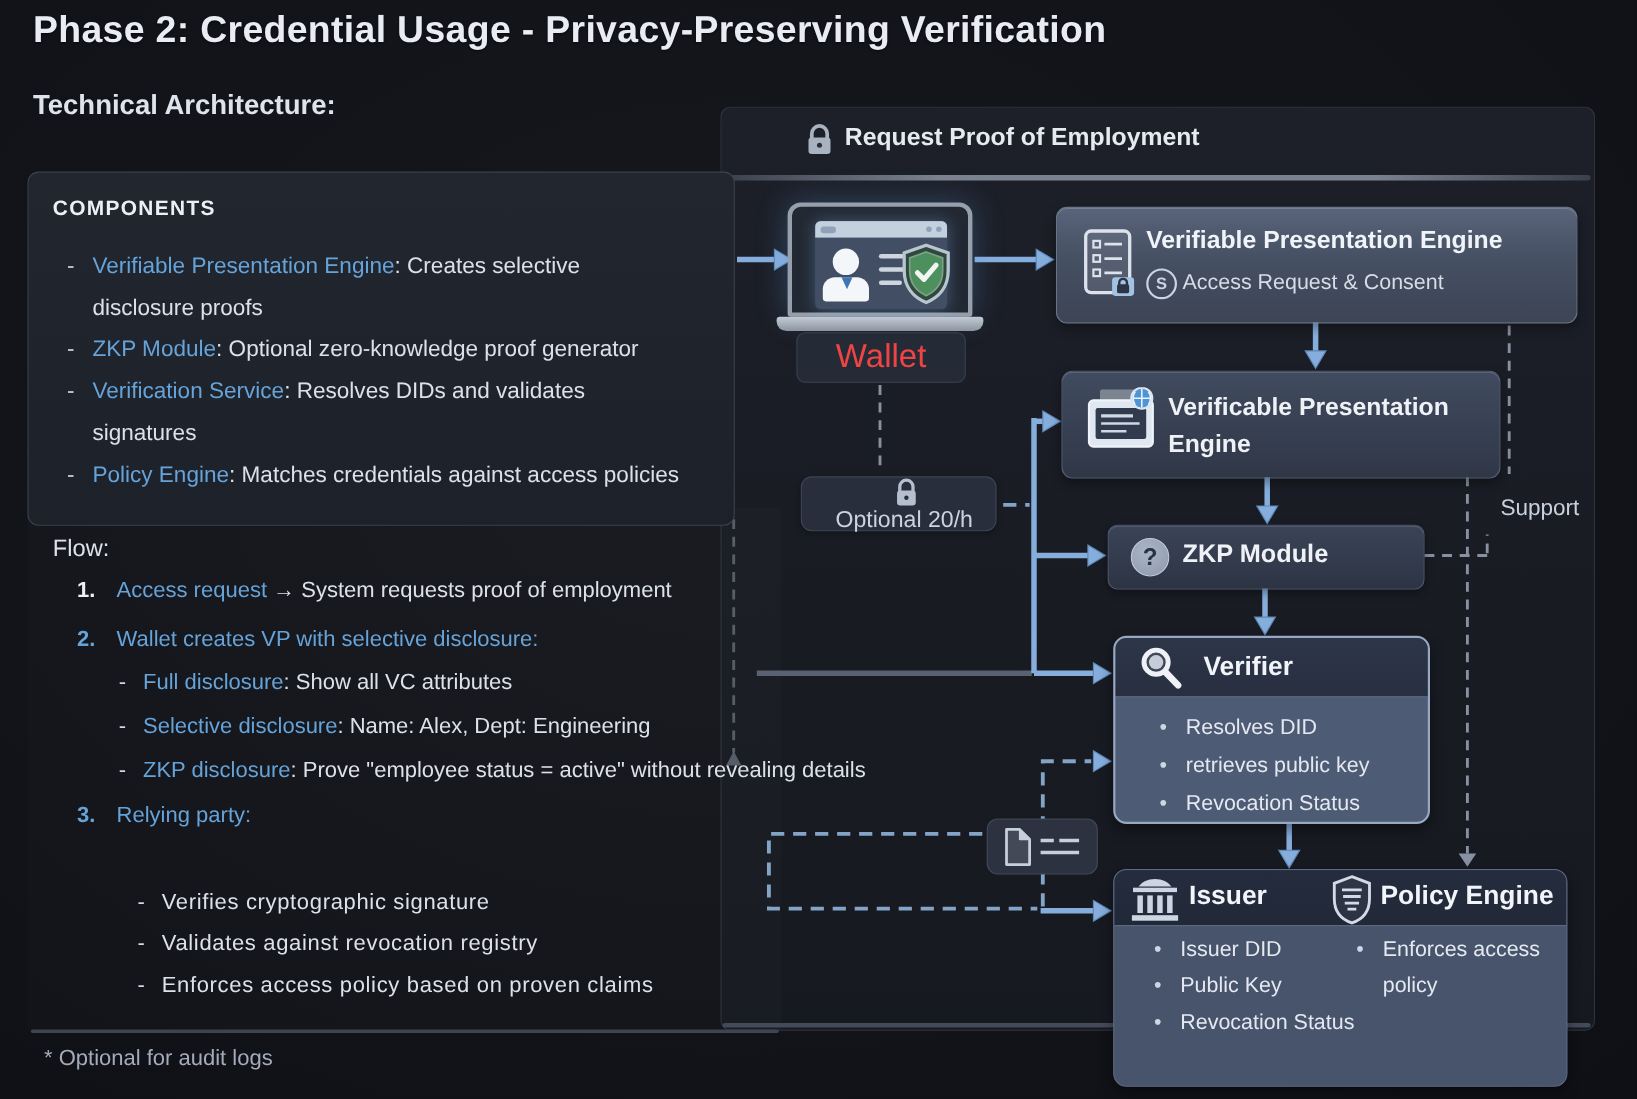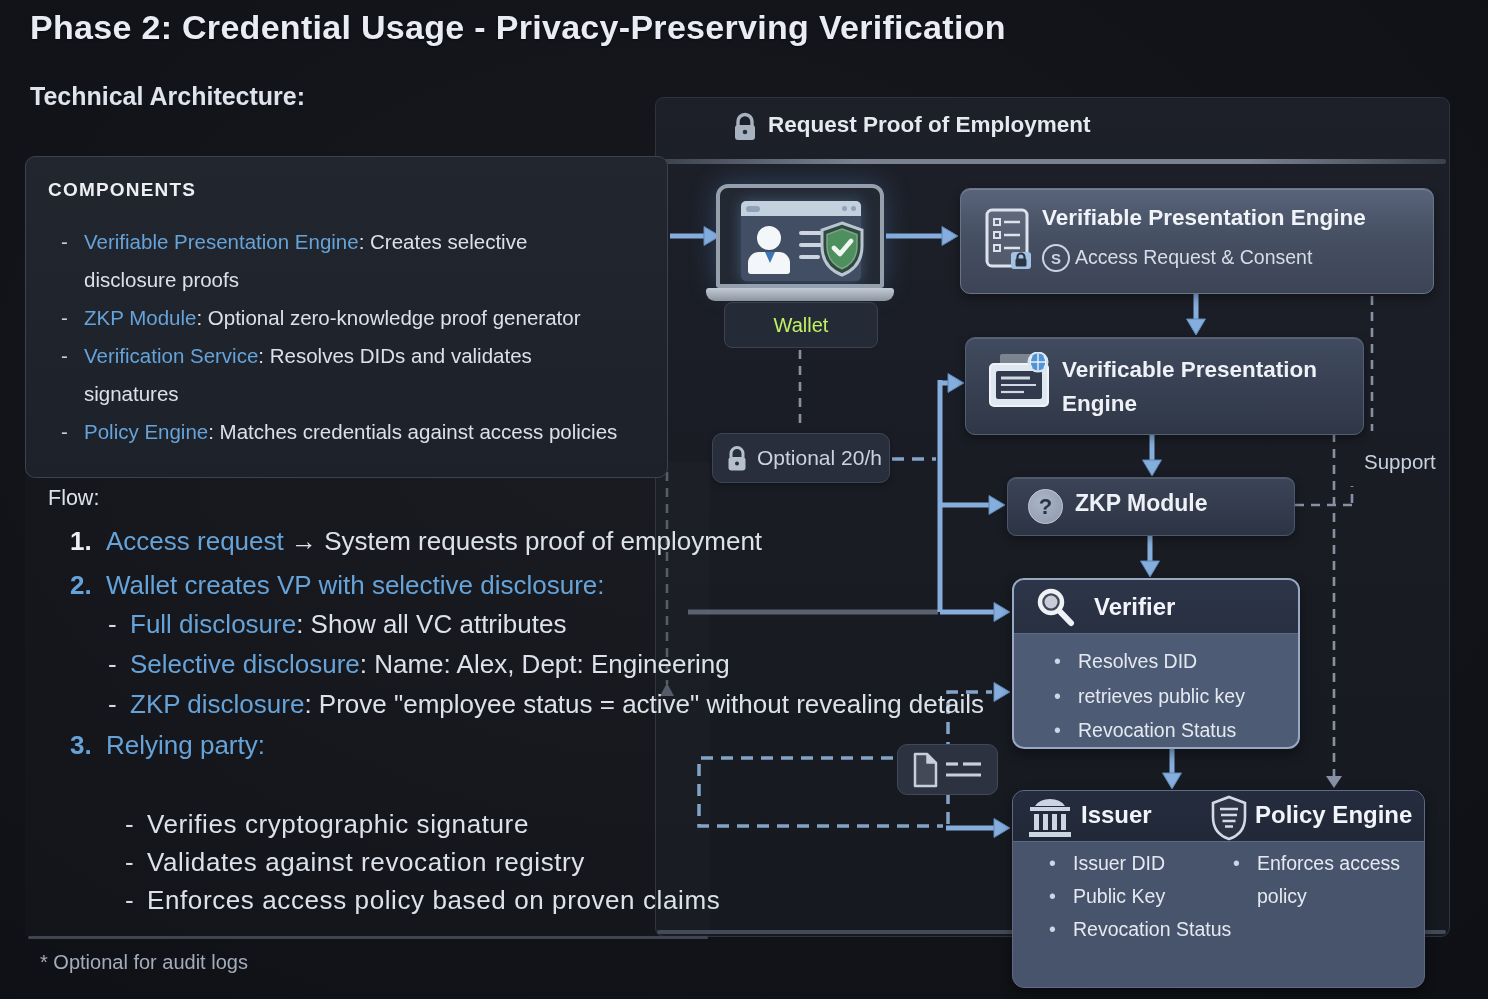--- a/index.html
+++ b/index.html
@@ -25,21 +25,21 @@
   .left-flow-panel{left:25px;top:462px;width:685px;height:474px;z-index:1;background:rgba(255,255,255,0.015);}
   .left-bottom{left:28px;top:936px;width:680px;height:3px;z-index:2;background:#3f4550;border-radius:2px;}
   .components-panel{left:25px;top:140px;width:643px;height:322px;z-index:5;
     background:linear-gradient(180deg,#22262f,#1d212a);
     border:1.5px solid #3c424e;border-radius:10px;box-sizing:border-box;padding:20px 22px 0 22px;margin-top:16px;}
   .comp-header{font-size:19px;font-weight:bold;letter-spacing:1.2px;color:#edeff4;margin:2px 0 22px 0;}
   .c-item{position:relative;padding-left:36px;font-size:20.5px;line-height:38px;color:#dbe0e9;}
   .c-dash{position:absolute;left:13px;color:#c8cedb;}
 
   
-  .fl{position:absolute;z-index:6;font-size:26px;color:#dde2ea;white-space:nowrap;}
+  .fl{position:absolute;z-index:6;font-size:20px;color:#dde2ea;white-space:nowrap;}
   .fl-head{left:48px;top:486px;font-size:21.5px;}
   .fnum{display:inline-block;width:36px;font-weight:bold;}
   .fdash{display:inline-block;width:22px;color:#d5dae4;}
   .sp3{letter-spacing:.6px;}
 
   
   .dg-header-title{left:768px;top:112px;font-size:22.5px;font-weight:600;color:#e5e9f0;z-index:3;}
   .dg-lock{left:733px;top:112px;z-index:3;}
 
   
@@ -52,21 +52,21 @@
   .browser-pill{position:absolute;left:5px;top:5px;width:14px;height:6px;border-radius:3px;background:#8fa2b8;}
   .browser-dot{position:absolute;top:5px;width:5px;height:5px;border-radius:50%;background:#8fa2b8;}
   .avatar-head{left:757px;top:226px;width:24px;height:24px;border-radius:50%;background:#f4f7fa;z-index:5;}
   .avatar-body{left:748px;top:252px;width:42px;height:22px;border-radius:11px 11px 3px 3px;background:#f4f7fa;z-index:5;}
   .avatar-tie{left:765px;top:252px;width:0;height:0;z-index:6;border-left:5px solid transparent;border-right:5px solid transparent;border-top:11px solid #3e76b4;}
   .card-line{height:4px;border-radius:2px;background:#ccd5e0;z-index:5;}
   .laptop-base{left:706px;top:288px;width:188px;height:13px;z-index:4;border-radius:3px 3px 9px 9px;
     background:linear-gradient(180deg,#c3ccd6,#8b949f);}
   .wallet-shield{left:817px;top:220px;z-index:6;}
   .wallet-label{left:724px;top:302px;width:152px;height:44px;z-index:3;background:#252b36;border:1px solid #3a4150;
-    border-radius:8px;display:flex;align-items:center;justify-content:center;font-size:20px;color:#bef264;}
+    border-radius:8px;display:flex;align-items:center;justify-content:center;font-size:30px;color:#ef4444;}
 
   
   .box-a{left:960px;top:188px;width:472px;height:104px;z-index:3;border-radius:10px;
     background:linear-gradient(180deg,#59637a 0%,#465063 45%,#3c4455 100%);
     border:1px solid #6a7488;box-shadow:inset 0 1px 0 rgba(255,255,255,.18),0 4px 10px rgba(0,0,0,.35);}
   .box-a-title{left:1042px;top:205px;font-size:22.5px;font-weight:600;color:#f0f3f8;z-index:4;}
   .box-a-sub{left:1075px;top:246px;font-size:19.5px;color:#d7dde7;z-index:4;}
   .box-a-docicon{left:984px;top:207px;z-index:4;}
   .consent-circ{left:1042px;top:244px;width:24px;height:24px;z-index:4;border:2.4px solid #ccd4e2;border-radius:50%;
     display:flex;align-items:center;justify-content:center;font-size:15px;font-weight:bold;color:#ccd4e2;}
@@ -103,23 +103,23 @@
   .issuer-title{position:absolute;left:68px;top:10px;font-size:24px;font-weight:600;color:#f1f4f9;}
   .policy-title{position:absolute;left:242px;top:10px;font-size:24px;font-weight:600;color:#f1f4f9;}
   .bank-ic{position:absolute;left:14px;top:6px;}
   .pshield-ic{position:absolute;left:196px;top:4px;}
   .i-col{position:absolute;top:56px;}
   .i-col1{left:36px;width:180px;}
   .i-col2{left:220px;width:170px;}
   .i-row{font-size:19.5px;color:#e4e9f1;line-height:33px;position:relative;padding-left:24px;}
   .i-dot{position:absolute;left:0;color:#ccd6e4;}
 
-  .opt-badge{left:712px;top:433px;width:176px;height:48px;z-index:3;border-radius:10px;
+  .opt-badge{left:728px;top:433px;width:176px;height:48px;z-index:3;border-radius:10px;
     background:#282e3c;border:1px solid #3e4554;display:flex;align-items:center;
-    box-shadow:0 2px 6px rgba(0,0,0,.3);}
+    box-shadow:0 2px 6px rgba(0,0,0,.3);flex-direction:column;}
   .opt-label{font-size:21px;color:#ccd3e0;margin-left:10px;}
   .opt-lock{margin-left:14px;display:flex;}
 
   .audit-badge{left:897px;top:744px;width:99px;height:49px;z-index:3;border-radius:10px;
     background:#2c323f;border:1px solid #414959;display:flex;align-items:center;justify-content:center;}
 
   .support-label{left:1364px;top:450px;z-index:3;font-size:20.5px;color:#c9d1de;}
 
   svg.connectors{position:absolute;left:0;top:0;z-index:2;pointer-events:none;}
   svg{display:block;}

